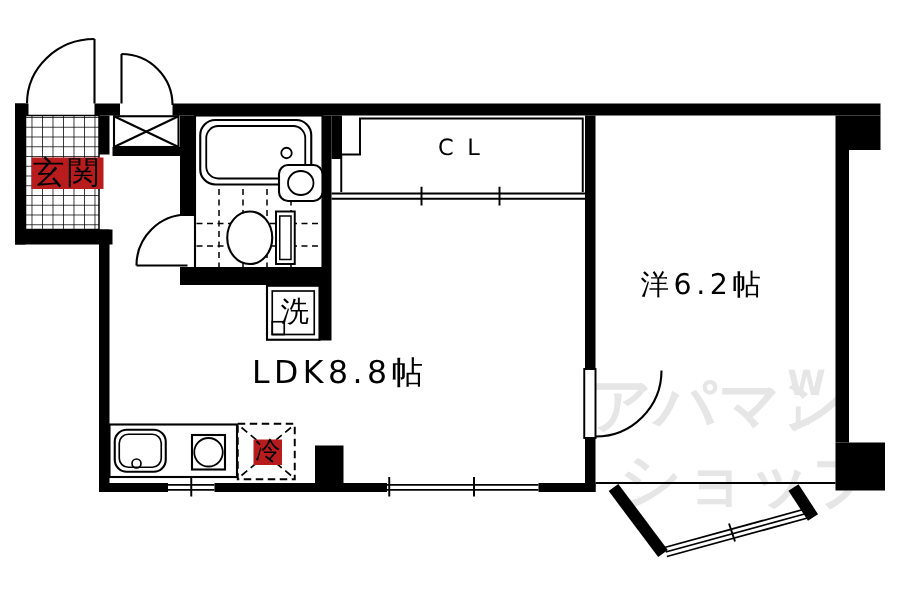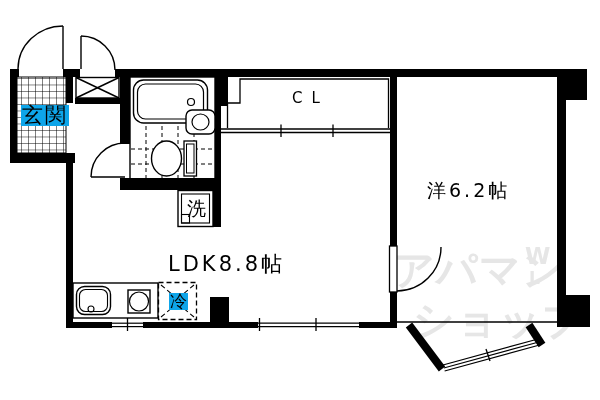--- a/index.html
+++ b/index.html
@@ -5,21 +5,21 @@
   html,body{margin:0;padding:0;background:#fff;}
   #stage{
     position:relative;width:600px;height:400px;background:var(--background,#fff);
     font-family:"DejaVu Sans","Liberation Sans",sans-serif;overflow:hidden;
   }
   #plan-svg{position:absolute;left:0;top:0;z-index:2;}
   .lbl{position:absolute;z-index:3;color:#000;white-space:nowrap;line-height:1;}
   .wm{position:absolute;z-index:1;color:var(--watermark,#e6e6e6);font-weight:bold;white-space:nowrap;line-height:1;}
   .wl{fill:var(--wall,#000);}
   .ln{stroke:var(--line,#000);fill:none;}
-  .bg-white{background:#0ea5e9;padding:0 1px;}
+  .bg-white{background:#b91c1c;padding:0 1px;}
 </style>
 </head>
 <body>
 
 <div id="stage">
 
   <div class="wm" style="left:393px;top:250px;font-size:41px;letter-spacing:1px;">アパマン</div>
   <div class="wm" style="left:525px;top:245px;font-size:23px;">W</div>
   <div class="wm" style="left:529px;top:270px;font-size:17px;">L</div>
   <div class="wm" style="left:413px;top:300px;font-size:41px;letter-spacing:1px;">ショップ</div>
@@ -141,16 +141,16 @@
       <line class="ln" x1="443" y1="365" x2="538" y2="339" stroke-width="1.2"></line>
       <line class="ln" x1="443.8" y1="368" x2="538.8" y2="342" stroke-width="1.2"></line>
       <line class="ln" x1="444.6" y1="371" x2="539.6" y2="345" stroke-width="1.2"></line>
       <line class="ln" x1="486" y1="349" x2="490" y2="361" stroke-width="1.3"></line>
     </g>
   </svg>
 
   <div class="lbl bg-white" style="left:21px;top:105px;font-size:21px;letter-spacing:2px;">玄関</div>
   <div class="lbl" style="left:292px;top:91px;font-size:15px;letter-spacing:9px;">CL</div>
   <div class="lbl" style="left:187px;top:199px;font-size:19px;">洗</div>
-  <div class="lbl" style="left:168px;top:238px;font-size:21px;letter-spacing:3px;margin-top:16px;">LDK8.8帖</div>
+  <div class="lbl" style="left:168px;top:238px;font-size:21px;letter-spacing:3px;">LDK8.8帖</div>
   <div class="lbl" style="left:427px;top:181px;font-size:19px;letter-spacing:3px;">洋6.2帖</div>
   <div class="lbl bg-white" style="left:169px;top:293px;font-size:17px;">冷</div>
 </div>
 
 </body></html>

